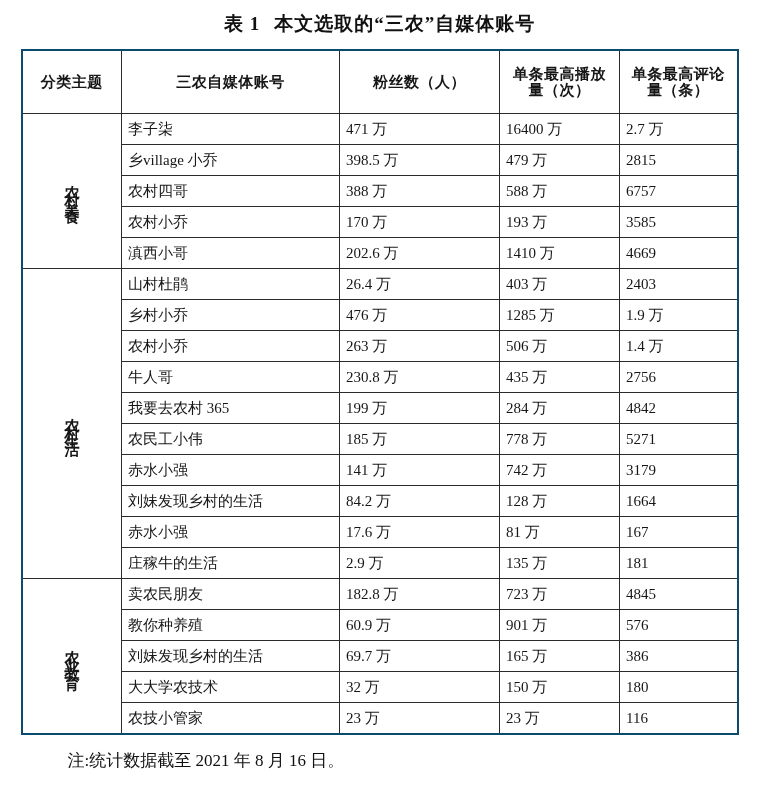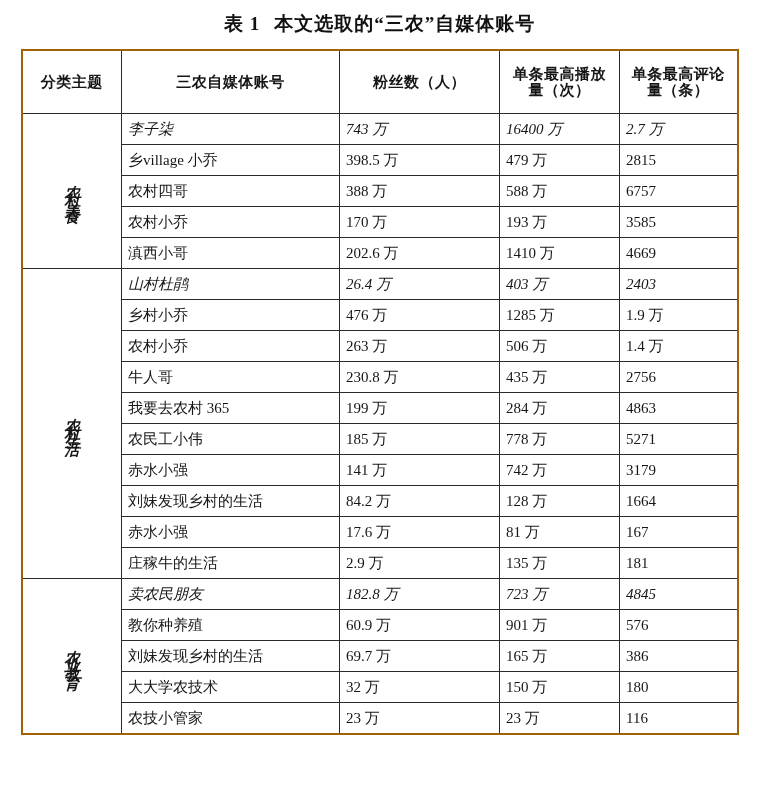--- a/index.html
+++ b/index.html
@@ -75,24 +75,23 @@
   }
   td.num-cell {
     text-align: left;
     padding-left: 10px;
   }
   tbody tr {
     height: 31px;
   }
   .thick-top > td {
     border-top: 2px solid #1d1d1d;
-    font-style: italic;
   }
   table.data-table {
-    border: 2px solid #a16207;
+    border: 2px solid #0c4a6e;
   }
   .col-fans { width: 160px; }
   .col-play { width: 120px; }
   .col-comment { width: 118px; }
   .note {
     width: 716px;
     margin: 0 auto;
     padding-top: 14px;
     font-size: 17px;
     text-align: left;
@@ -124,21 +123,21 @@
         <th>三农自媒体账号</th>
         <th>粉丝数（人）</th>
         <th>单条最高播放量（次）</th>
         <th>单条最高评论量（条）</th>
       </tr>
     </thead>
     <tbody>
         <tr class="thick-top">
           <td class="group-cell" rowspan="5"><span>农村美食</span></td>
           <td class="name-cell">李子柒</td>
-          <td class="num-cell">743 万</td>
+          <td class="num-cell">471 万</td>
           <td class="num-cell">16400 万</td>
           <td class="num-cell">2.7 万</td>
         </tr>
         <tr>
           <td class="name-cell">乡village 小乔</td>
           <td class="num-cell">398.5 万</td>
           <td class="num-cell">479 万</td>
           <td class="num-cell">2815</td>
         </tr>
         <tr>
@@ -181,21 +180,21 @@
         <tr>
           <td class="name-cell">牛人哥</td>
           <td class="num-cell">230.8 万</td>
           <td class="num-cell">435 万</td>
           <td class="num-cell">2756</td>
         </tr>
         <tr>
           <td class="name-cell">我要去农村 365</td>
           <td class="num-cell">199 万</td>
           <td class="num-cell">284 万</td>
-          <td class="num-cell">4863</td>
+          <td class="num-cell">4842</td>
         </tr>
         <tr>
           <td class="name-cell">农民工小伟</td>
           <td class="num-cell">185 万</td>
           <td class="num-cell">778 万</td>
           <td class="num-cell">5271</td>
         </tr>
         <tr>
           <td class="name-cell">赤水小强</td>
           <td class="num-cell">141 万</td>
@@ -247,14 +246,15 @@
         </tr>
         <tr>
           <td class="name-cell">农技小管家</td>
           <td class="num-cell">23 万</td>
           <td class="num-cell">23 万</td>
           <td class="num-cell">116</td>
         </tr>
       </tbody>
   </table>
 
+  <div class="note">注:统计数据截至 2021 年 8 月 16 日。</div>
 
 </div>
 
 </body></html>

